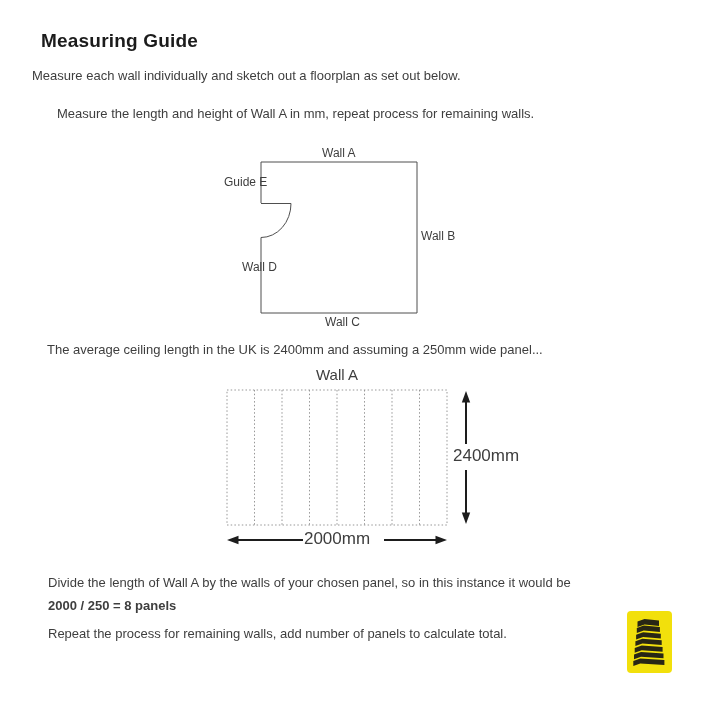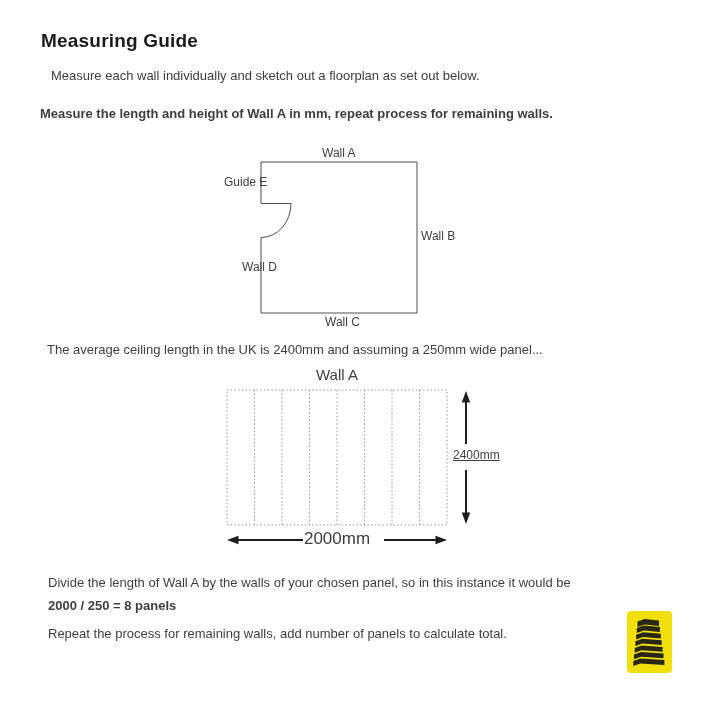--- a/index.html
+++ b/index.html
@@ -41,23 +41,23 @@
     border-radius:4px;overflow:hidden;
   }
 </style>
 </head>
 <body>
 
 <div class="page">
 
   <h1 class="title">Measuring Guide</h1>
 
-  <p class="txt" style="left:51px;top:68px;">Measure each wall individually and sketch out a floorplan as set out below.</p>
+  <p class="txt" style="left:32px;top:68px;">Measure each wall individually and sketch out a floorplan as set out below.</p>
 
-  <p class="txt" style="left:40px;top:106px;font-weight:bold;">Measure the length and height of Wall A in mm, repeat process for remaining walls.</p>
+  <p class="txt" style="left:57px;top:106px;">Measure the length and height of Wall A in mm, repeat process for remaining walls.</p>
 
   <div>
     <svg class="abs-svg" style="left:220px;top:140px;" width="250" height="200" viewBox="220 140 250 200">
 
       <path class="wall" d="M 261 203 L 261 162 L 417 162 L 417 313 L 261 313 L 261 237.5"></path>
 
       <path class="wall" d="M 261 203.5 L 291 203.5"></path>
 
       <path class="wall" d="M 291 203.5 A 30 34 0 0 1 261 237.5"></path>
     </svg>
@@ -91,21 +91,21 @@
       <line class="arrow-line" x1="466" y1="400" x2="466" y2="444"></line>
       <line class="arrow-line" x1="466" y1="470" x2="466" y2="514"></line>
       <polygon class="arrow-head" points="466,524 461.8,512.5 470.2,512.5"></polygon>
 
       <polygon class="arrow-head" points="227,540 238.5,535.8 238.5,544.2"></polygon>
       <line class="arrow-line" x1="236" y1="540" x2="303" y2="540"></line>
       <line class="arrow-line" x1="384" y1="540" x2="438" y2="540"></line>
       <polygon class="arrow-head" points="447,540 435.5,535.8 435.5,544.2"></polygon>
     </svg>
 
-    <p class="lbl" style="left:453px;top:449px;font-size:12px;text-decoration:underline;">2400mm</p>
+    <p class="lbl" style="left:453px;top:449px;font-size:17px;">2400mm</p>
     <p class="lbl center" style="left:299px;top:532px;width:76px;font-size:17px;">2000mm</p>
   </div>
 
   <p class="txt" style="left:48px;top:575px;">Divide the length of Wall A by the walls of your chosen panel, so in this instance it would be</p>
   <p class="txt bold" style="left:48px;top:598px;">2000 / 250 = 8 panels</p>
   <p class="txt" style="left:48px;top:626px;">Repeat the process for remaining walls, add number of panels to calculate total.</p>
 
   <div class="logo" style="background: rgb(242, 224, 12);">
     <svg width="45" height="62" viewBox="0 0 45 62">
       <path class="slat" d="M10.5,10.5 L17.5,8 L32,9.5 L32,15 L17.5,13.5 L10.5,16 Z" fill="#282615"></path>

